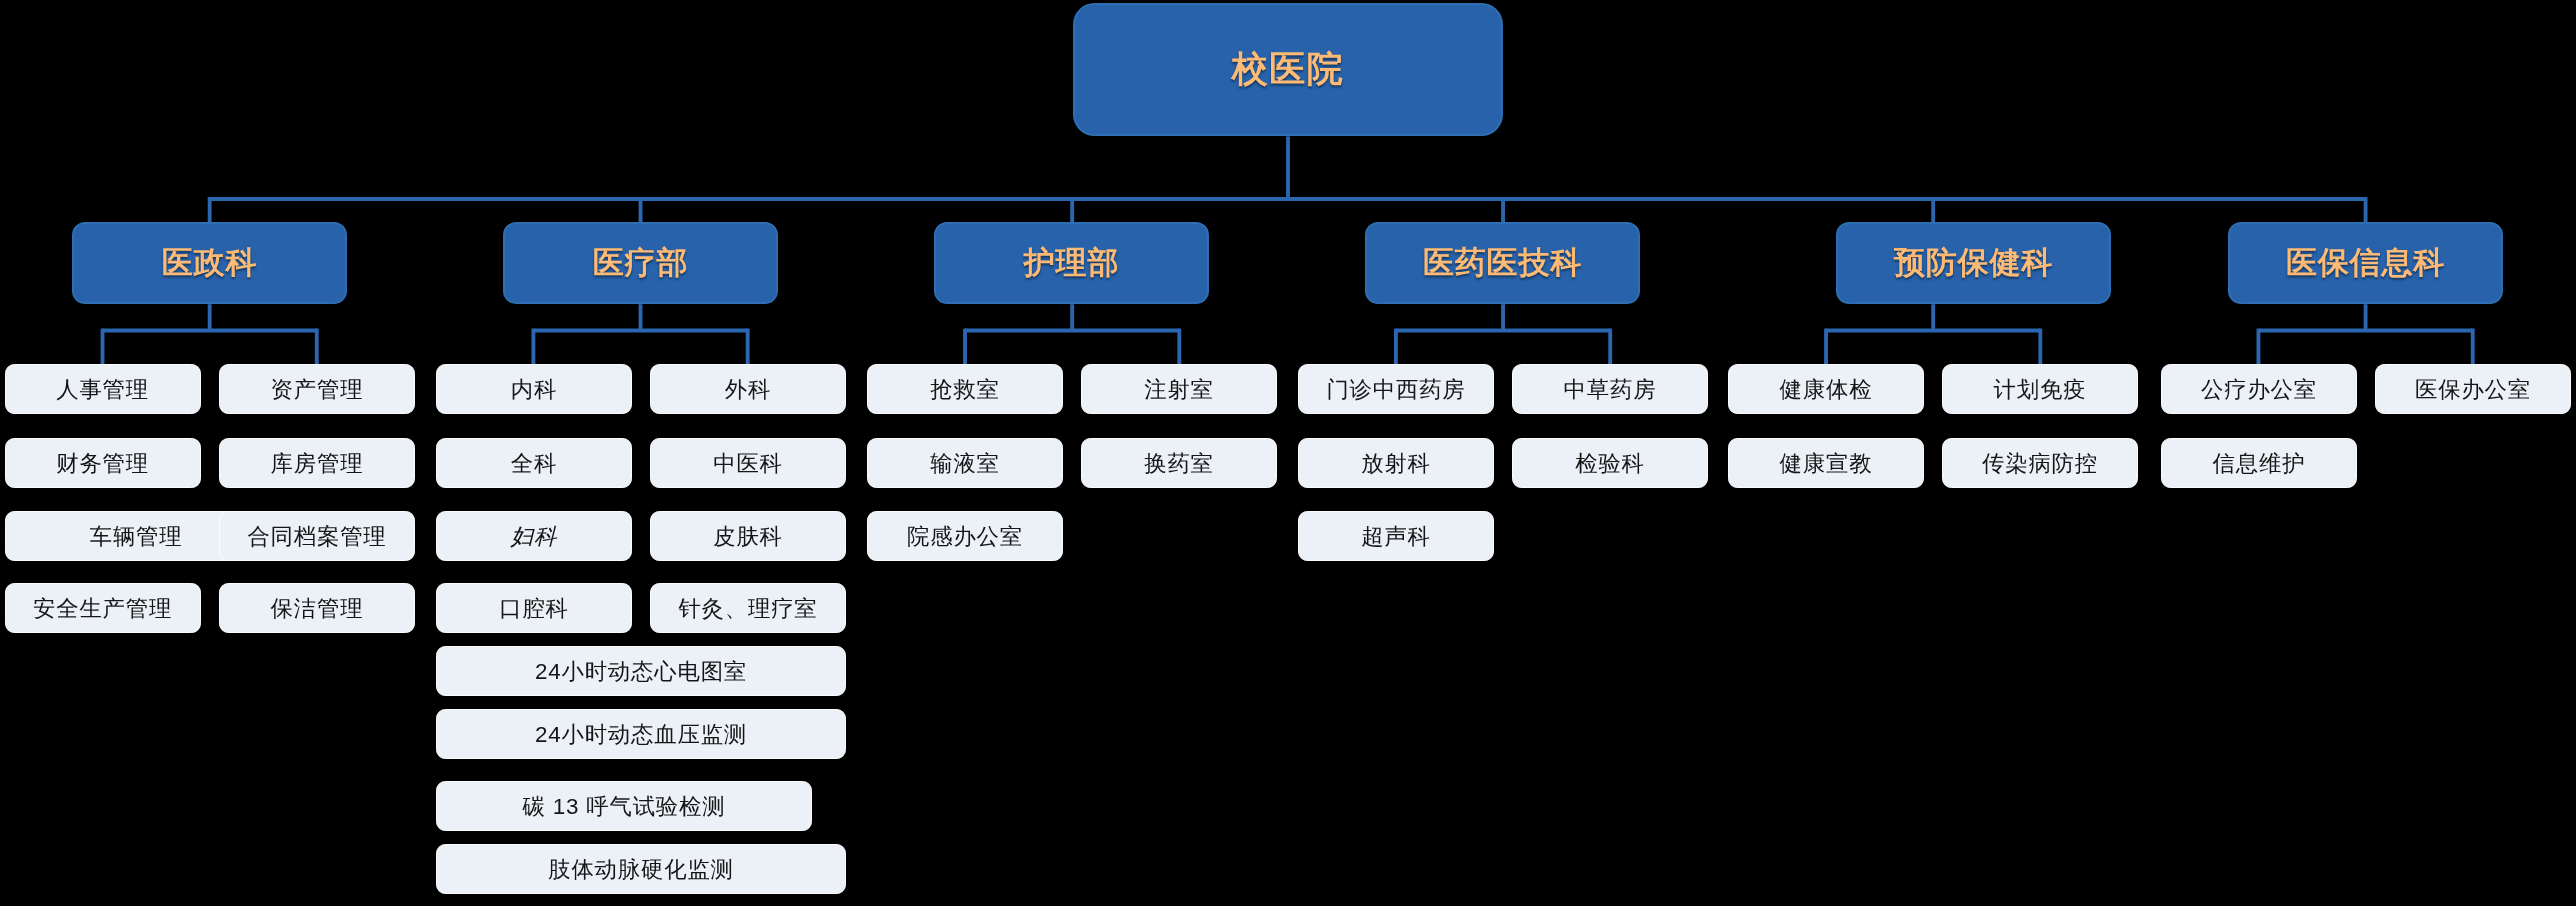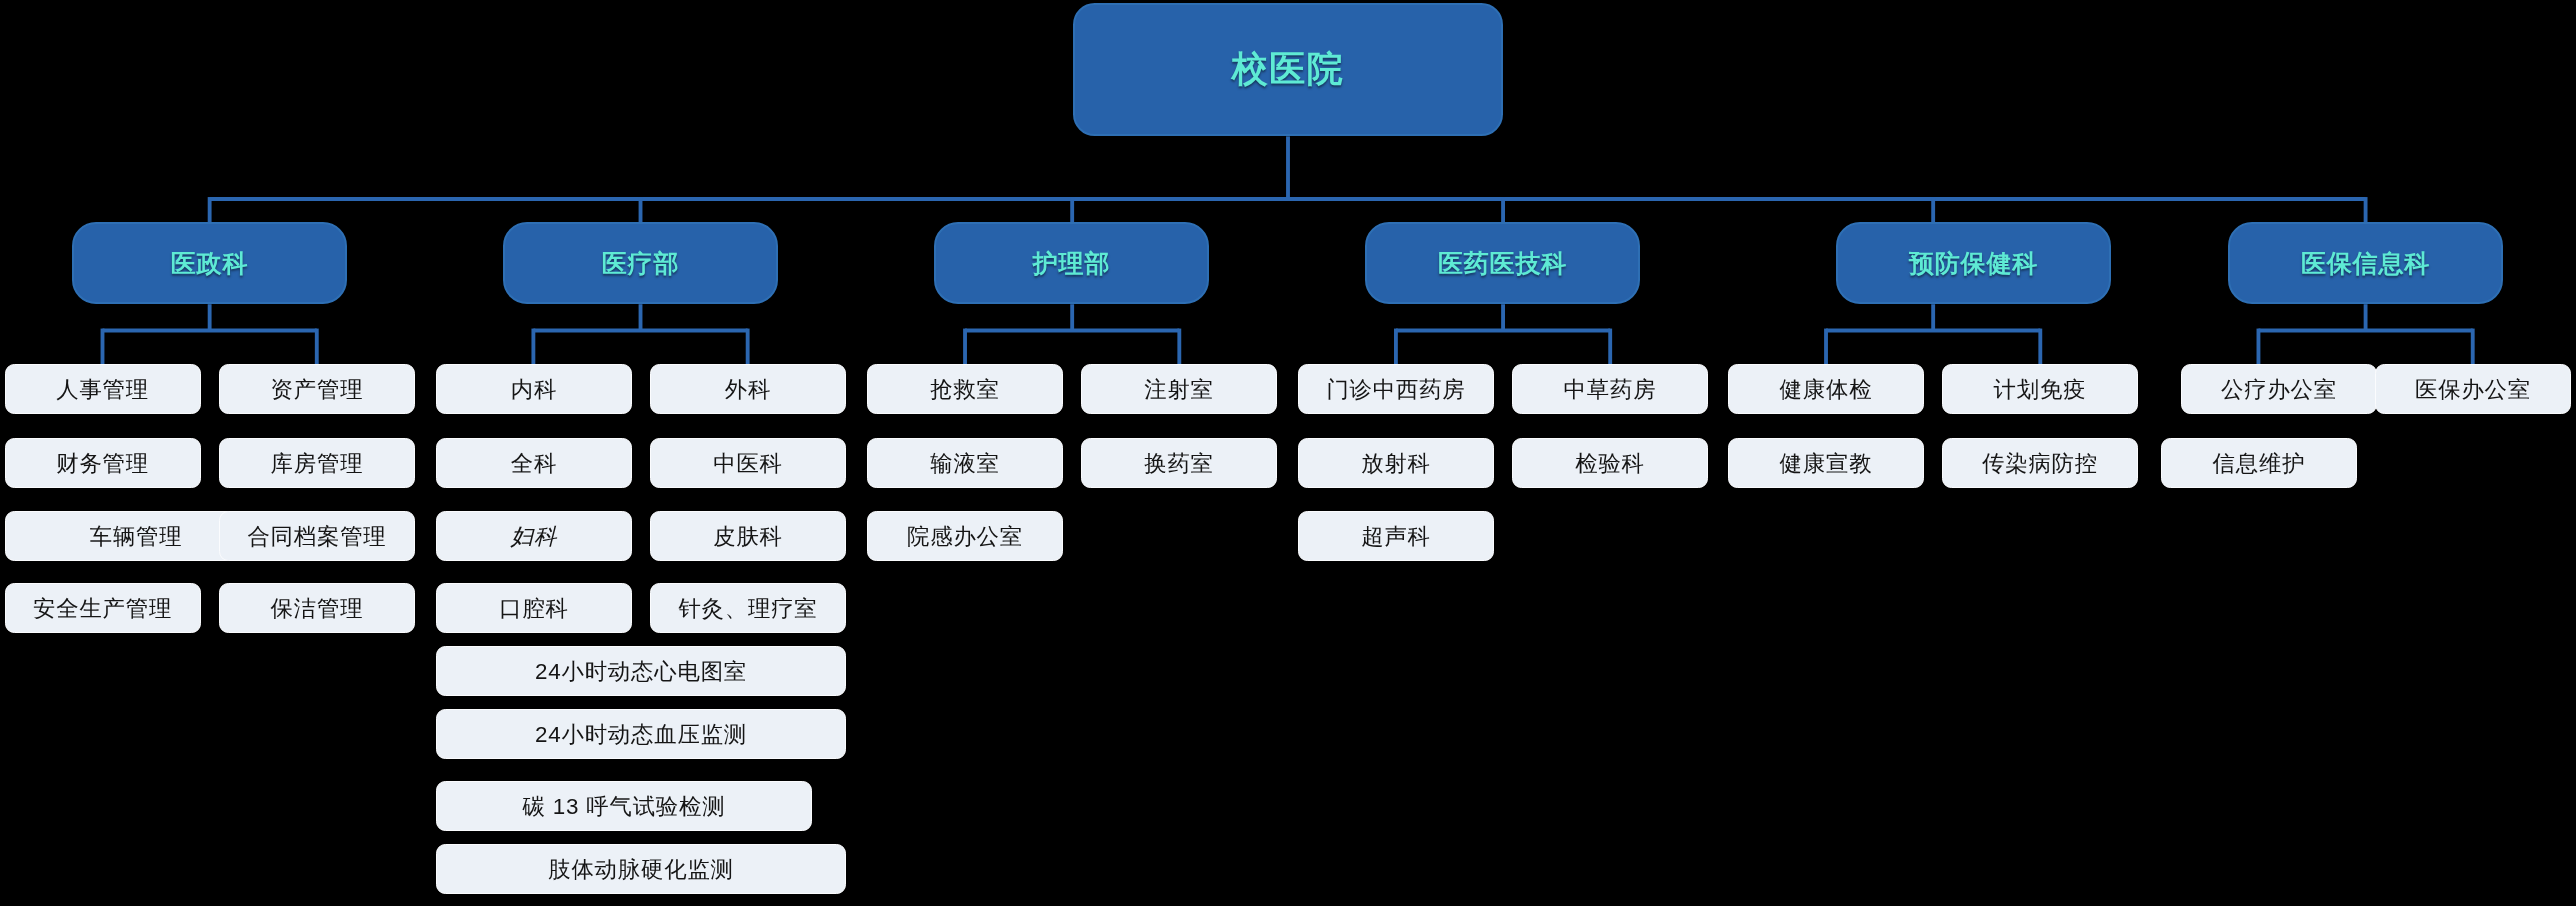--- a/index.html
+++ b/index.html
@@ -29,32 +29,32 @@
     display: flex;
     align-items: center;
     justify-content: center;
     text-align: center;
     z-index: 2;
     white-space: nowrap;
   }
   .blue-node {
     background: #2762AA;
     border: 2.3px solid #2E6FB4;
-    color: #5eead4;
+    color: #fdba74;
     font-weight: bold;
     text-shadow: 0 1.5px 2.3px rgba(0,0,0,0.45);
   }
   .root-node {
     border-radius: 21.7px;
     font-size: 36px;
     letter-spacing: 1.5px;
   }
   .header-node {
-    border-radius: 24px;
-    font-size: 25px;
+    border-radius: 13px;
+    font-size: 31px;
     letter-spacing: 0.8px;
   }
   .leaf-node {
     background: #ECF1F7;
     border: 1.5px solid #FBFCFE;
     border-radius: 9.3px;
     color: #151515;
     font-size: 22.4px;
     letter-spacing: 0.8px;
   }
@@ -132,17 +132,17 @@
     <div class="node leaf-node" style="left: 1298px; top: 438px; width: 196px; height: 50px;">放射科</div>
     <div class="node leaf-node" style="left: 1298px; top: 511px; width: 196px; height: 50px;">超声科</div>
     <div class="node leaf-node" style="left: 1512px; top: 364px; width: 196px; height: 50px;">中草药房</div>
     <div class="node leaf-node" style="left: 1512px; top: 438px; width: 196px; height: 50px;">检验科</div>
     <div class="node blue-node header-node" style="left: 1836px; top: 222px; width: 275px; height: 82px;">预防保健科</div>
     <div class="node leaf-node" style="left: 1728px; top: 364px; width: 196px; height: 50px;">健康体检</div>
     <div class="node leaf-node" style="left: 1728px; top: 438px; width: 196px; height: 50px;">健康宣教</div>
     <div class="node leaf-node" style="left: 1942px; top: 364px; width: 196px; height: 50px;">计划免疫</div>
     <div class="node leaf-node" style="left: 1942px; top: 438px; width: 196px; height: 50px;">传染病防控</div>
     <div class="node blue-node header-node" style="left: 2228px; top: 222px; width: 275px; height: 82px;">医保信息科</div>
-    <div class="node leaf-node" style="left: 2161px; top: 364px; width: 196px; height: 50px; margin-left: 20px;">公疗办公室</div>
+    <div class="node leaf-node" style="left: 2161px; top: 364px; width: 196px; height: 50px;">公疗办公室</div>
     <div class="node leaf-node" style="left: 2161px; top: 438px; width: 196px; height: 50px;">信息维护</div>
     <div class="node leaf-node" style="left: 2375px; top: 364px; width: 196px; height: 50px;">医保办公室</div>
   </div>
 
 
 </body></html>

